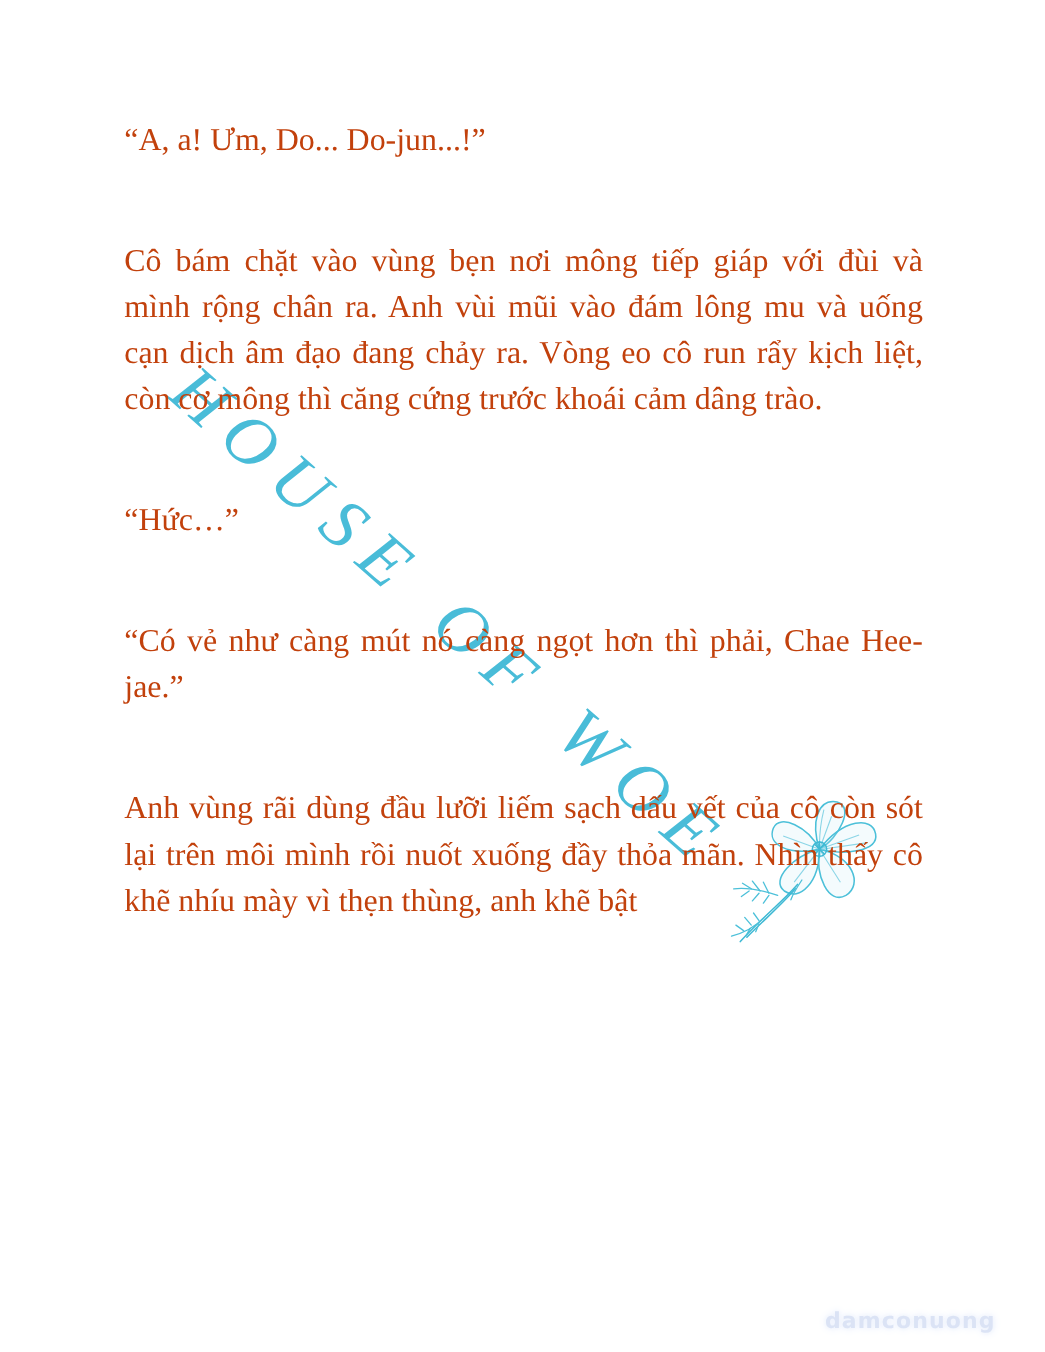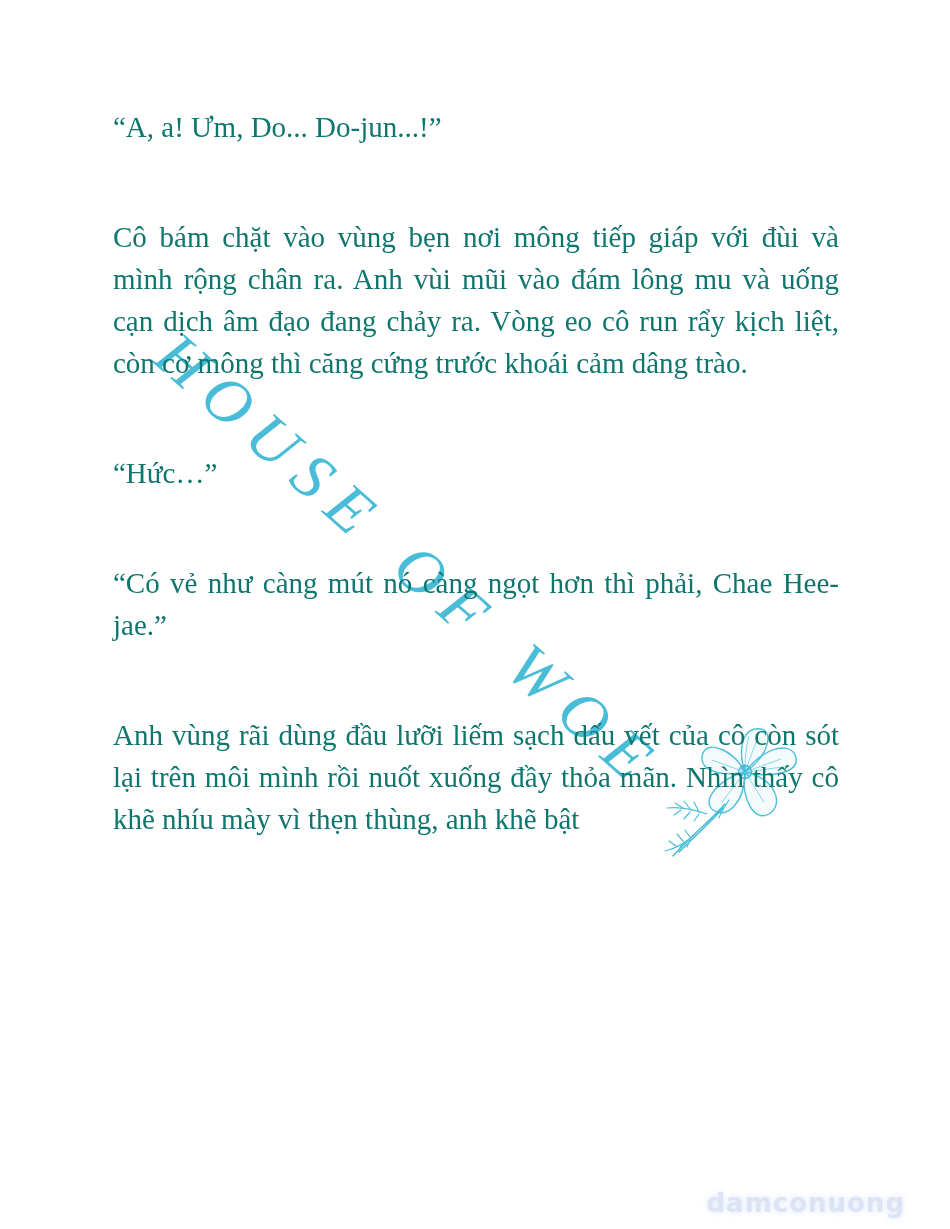--- a/index.html
+++ b/index.html
@@ -45,38 +45,38 @@
   }
 
   
   .page-content {
     position: absolute;
     z-index: 1;
     left: 113px;
     top: 0;
     width: 726px;
     padding-top: 106px;
-    color: #0f766e;
+    color: #c2410c;
     font-size: 29px;
     line-height: 42px;
     text-align: justify;
   }
   .page-content p {
     margin: 0 0 68px 0;
   }
 
   
   .wm-site {
     position: absolute;
     z-index: 2;
     right: 45px;
     top: 1188px;
     font-family: "DejaVu Sans", "Liberation Sans", sans-serif;
     font-weight: bold;
-    font-size: 26px;
+    font-size: 20px;
     letter-spacing: 1px;
     color: #dbe3f5;
     text-shadow: 0 0 4px #eef3fd, 0 0 9px #e3eafa;
   }
 </style>
 </head>
 <body>
 
 <div class="wm-layer">
   <div class="wm-brand">HOUSE OF WOE</div>

